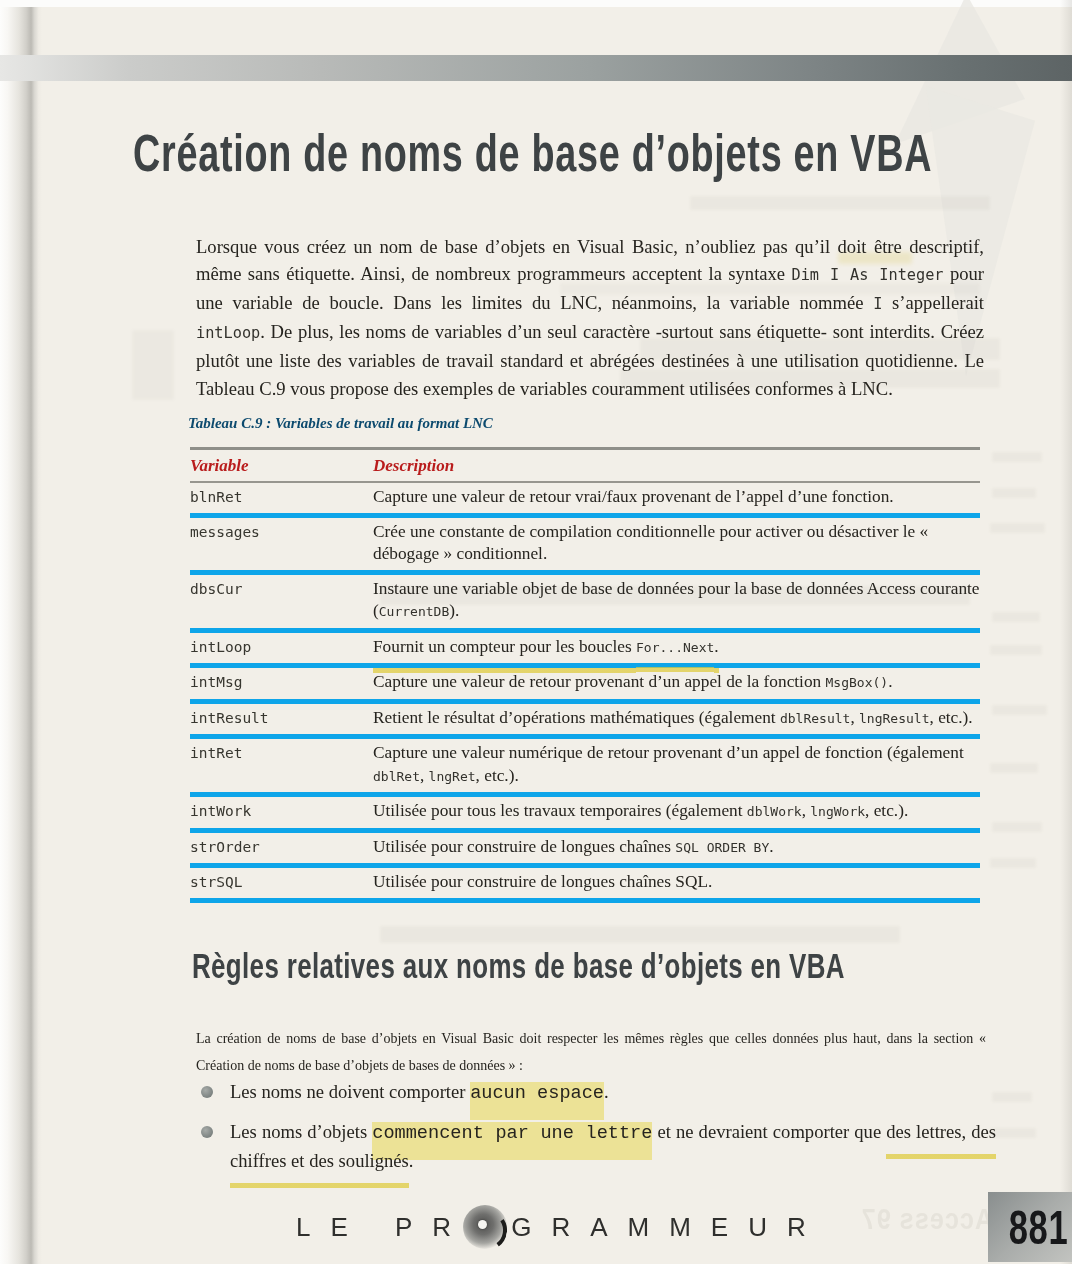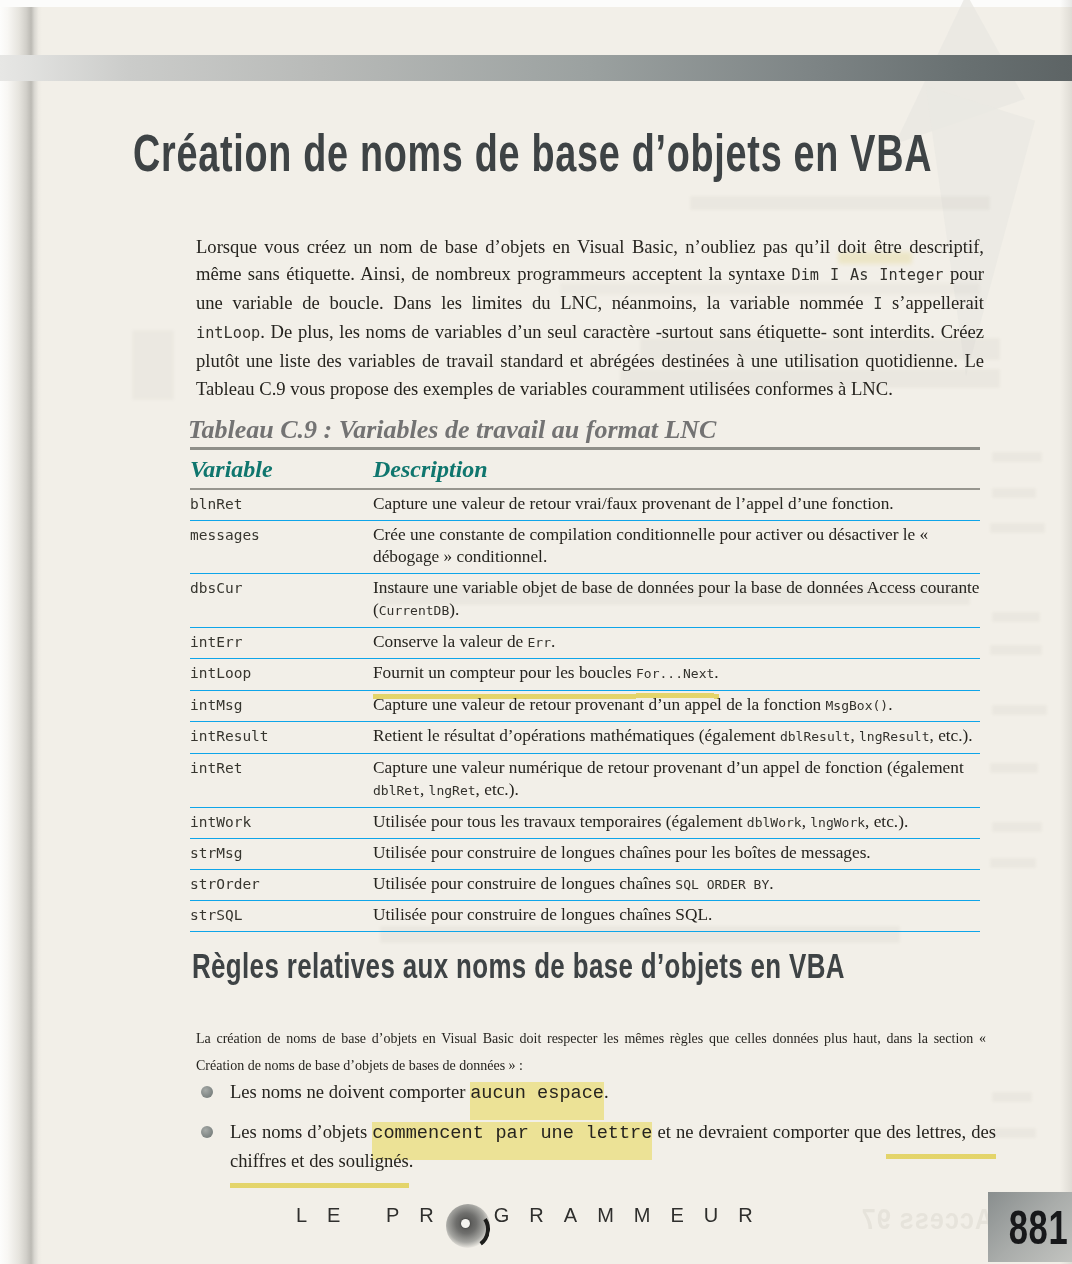--- a/index.html
+++ b/index.html
@@ -35,40 +35,40 @@
     font-family:"Liberation Sans",sans-serif;font-weight:700;font-size:35px;
     color:#3e4345;letter-spacing:.5px;}
   
   .intro{position:absolute;left:196px;top:214px;width:788px;
     font-size:18.6px;line-height:27.2px;text-align:justify;}
   .para2{position:absolute;left:196px;top:999px;width:790px;
     font-size:14px;line-height:27.2px;text-align:justify;margin-top:26px;}
   .code{font-family:"DejaVu Sans Mono",monospace;font-size:.82em;color:#33322d;}
   
   .caption{position:absolute;left:188px;top:415px;
-    font-style:italic;font-weight:bold;font-size:26px;color:#737373;}
+    font-style:italic;font-weight:bold;font-size:15px;color:#0c4a6e;}
   .vtable{position:absolute;left:190px;top:447px;width:790px;border-top:3px solid #8f8f89;}
   .thead{display:grid;grid-template-columns:183px 1fr;padding:6px 0 5px;
-    border-bottom:2px solid #97968f;font-style:italic;font-weight:bold;font-size:24px;color:#0f766e;}
-  .trow{display:grid;grid-template-columns:183px 1fr;padding:3px 0 4px;border-bottom:1px solid #0ea5e9;}
+    border-bottom:2px solid #97968f;font-style:italic;font-weight:bold;font-size:17px;color:#b91c1c;}
+  .trow{display:grid;grid-template-columns:183px 1fr;padding:3px 0 4px;border-bottom:5px solid #0ea5e9;}
   .tvar{font-family:"DejaVu Sans Mono",monospace;font-size:14.5px;color:#37362f;padding-top:3px;}
   .tdesc{font-size:17.3px;line-height:22.5px;color:#26241f;}
   .tdesc .code{font-size:13px;}
   
   .hl-bg{background-color:rgba(231,215,82,.55);padding:1px 0 16px;font-family:Liberation Mono, monospace;}
   .hl-ul{background-image:linear-gradient(to top,rgba(222,202,58,.72) 0,rgba(222,202,58,.72) 5px,rgba(0,0,0,0) 5px);padding-bottom:17px;}
   
   .bullets{position:absolute;left:196px;top:1078px;width:800px;}
   .bullet-item{position:relative;padding-left:34px;margin-bottom:11px;
     font-size:18.6px;line-height:27.2px;text-align:justify;}
   .bullet-dot{position:absolute;left:5px;top:8px;width:12px;height:12px;border-radius:50%;
     background:radial-gradient(circle at 38% 35%,#a7aba8 0%,#828886 60%,#6d7371 100%);}
   
-  .brand{position:absolute;left:296px;top:1204px;display:flex;height:46px;
-    font-family:"Liberation Sans",sans-serif;font-size:20px;color:#2f2f2d;letter-spacing:20px;}
+  .brand{position:absolute;left:296px;top:1204px;display:flex;align-items:center;height:46px;
+    font-family:"Liberation Sans",sans-serif;font-size:26px;color:#2f2f2d;letter-spacing:20px;}
   .logo{position:relative;width:44px;height:44px;margin:0 4px 0 -8px;flex:none;}
   .logo .halo{position:absolute;inset:0;border-radius:50%;
     background:radial-gradient(circle at 46% 44%,#4e4e4c 0%,#6f6f6d 30%,#a5a5a1 55%,rgba(242,239,232,0) 74%);}
   .logo .crescent{position:absolute;left:7px;top:6px;width:29px;height:31px;border-radius:50%;
     border:4px solid rgba(0,0,0,0);border-right-color:#1d1d1b;transform:rotate(10deg);}
   .logo .dot{position:absolute;left:15px;top:15px;width:9px;height:9px;border-radius:50%;
     background:#f6f5f1;box-shadow:0 0 2px rgba(0,0,0,.45);}
   .pagebox{position:absolute;left:988px;top:1192px;width:101px;height:70px;
     display:flex;align-items:center;justify-content:center;
     background:linear-gradient(135deg,#898e8e 0%,#a9acaa 45%,#c8c9c5 100%);}
@@ -125,46 +125,38 @@
         </div>
         <div class="trow">
           <div class="tvar">messages</div>
           <div class="tdesc"><span>Crée une constante de compilation conditionnelle pour activer ou désactiver le « débogage » conditionnel.</span></div>
         </div>
         <div class="trow">
           <div class="tvar">dbsCur</div>
           <div class="tdesc"><span>Instaure une variable objet de base de données pour la base de données Access courante (</span><span class="code">CurrentDB</span><span>).</span></div>
         </div>
         <div class="trow">
-          <div class="tvar">intErr</div>
-          <div class="tdesc"><span>Conserve la valeur de </span><span class="code">Err</span><span>.</span></div>
-        </div>
-        <div class="trow">
           <div class="tvar">intLoop</div>
           <div class="tdesc"><span class="hl-ul">Fournit un compteur pour les boucles </span><span class="code hl-ul">For...Next</span><span class="hl-ul">.</span></div>
         </div>
         <div class="trow">
           <div class="tvar">intMsg</div>
           <div class="tdesc"><span>Capture une valeur de retour provenant d’un appel de la fonction </span><span class="code">MsgBox()</span><span>.</span></div>
         </div>
         <div class="trow">
           <div class="tvar">intResult</div>
           <div class="tdesc"><span>Retient le résultat d’opérations mathématiques (également </span><span class="code">dblResult</span><span>, </span><span class="code">lngResult</span><span>, etc.).</span></div>
         </div>
         <div class="trow">
           <div class="tvar">intRet</div>
           <div class="tdesc"><span>Capture une valeur numérique de retour provenant d’un appel de fonction (également </span><span class="code">dblRet</span><span>, </span><span class="code">lngRet</span><span>, etc.).</span></div>
         </div>
         <div class="trow">
           <div class="tvar">intWork</div>
           <div class="tdesc"><span>Utilisée pour tous les travaux temporaires (également </span><span class="code">dblWork</span><span>, </span><span class="code">lngWork</span><span>, etc.).</span></div>
-        </div>
-        <div class="trow">
-          <div class="tvar">strMsg</div>
-          <div class="tdesc"><span>Utilisée pour construire de longues chaînes pour les boîtes de messages.</span></div>
         </div>
         <div class="trow">
           <div class="tvar">strOrder</div>
           <div class="tdesc"><span>Utilisée pour construire de longues chaînes </span><span class="code">SQL ORDER BY</span><span>.</span></div>
         </div>
         <div class="trow">
           <div class="tvar">strSQL</div>
           <div class="tdesc"><span>Utilisée pour construire de longues chaînes SQL.</span></div>
         </div>
       </div>

